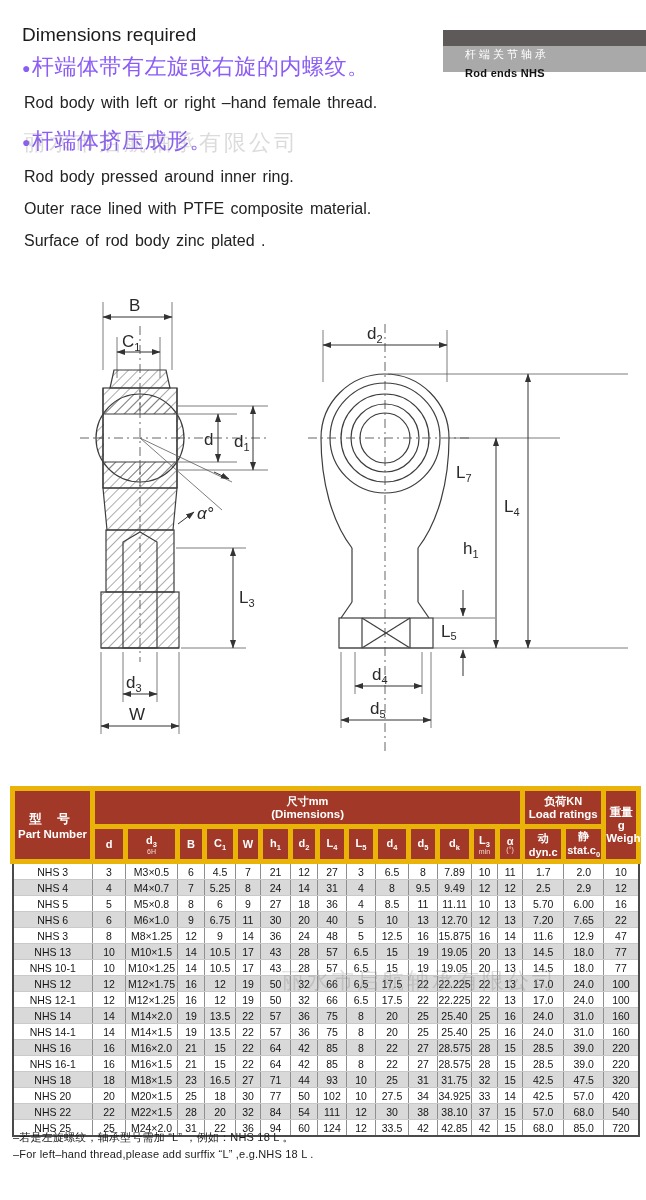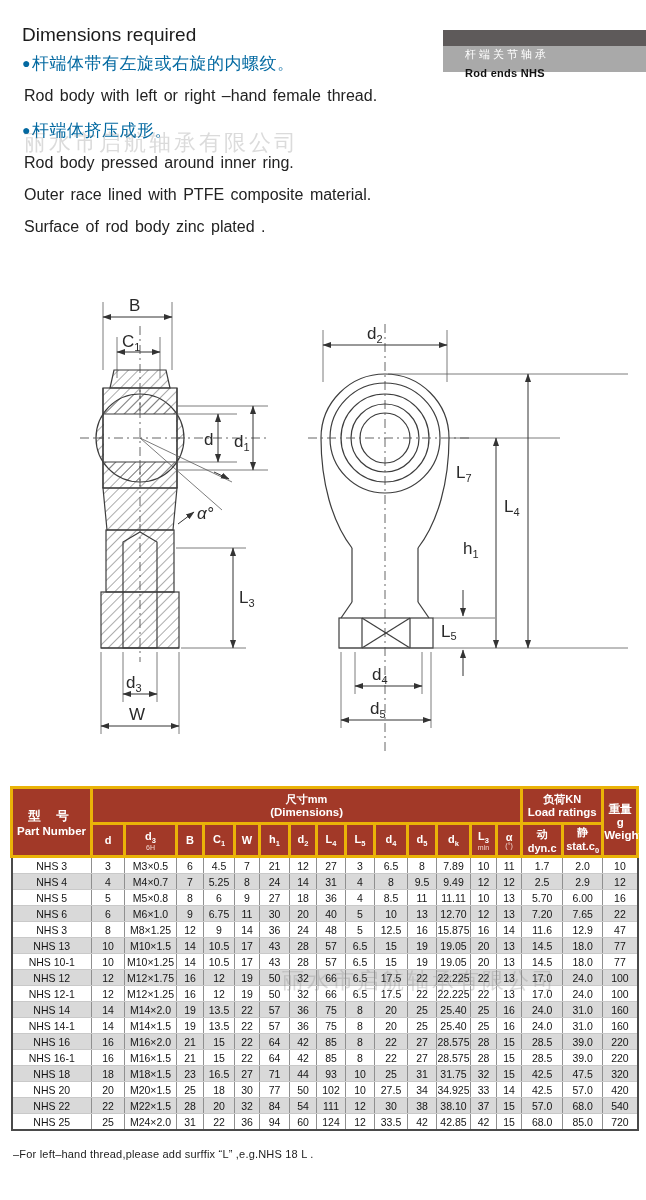--- a/index.html
+++ b/index.html
@@ -1,21 +1,21 @@
 <!DOCTYPE html>
 <html><head>
 <meta charset="utf-8">
 <style>
   html,body{margin:0;padding:0;background:#fff;}
   .page{position:relative;width:646px;height:1200px;background:#fff;overflow:hidden;
         font-family:"Liberation Sans","DejaVu Sans",sans-serif;color:#1a1a1a;}
   .title{position:absolute;left:22px;top:24px;font-size:19px;color:#1b1b1b;}
   
   .bullets{position:absolute;left:22px;top:52px;width:440px;}
-  .b-cn{font-size:17px;color:#0369a1;margin-bottom:12px;letter-spacing:.5px;}
+  .b-cn{font-size:22px;color:#8b5cf6;margin-bottom:12px;letter-spacing:.5px;}
   .b-cn::before{content:"●";font-size:14px;margin-right:1px;vertical-align:1px;}
   .b-en{font-size:16px;color:#222;margin-left:2px;margin-bottom:14px;word-spacing:2px;}
   
   .tag-dark{position:absolute;left:443px;top:30px;width:203px;height:16px;background:#5e5a5a;}
   .tag-light{position:absolute;left:443px;top:46px;width:181px;height:26px;background:#a9a9a9;
              color:#fff;font-size:11px;line-height:17px;padding-left:22px;letter-spacing:3px;}
   .tag-en{position:absolute;left:465px;top:67px;font-size:11px;color:#111;font-weight:bold;letter-spacing:.3px;}
   
   .wm{position:absolute;color:rgba(135,135,135,.30);font-size:22px;letter-spacing:3px;white-space:nowrap;pointer-events:none;z-index:5;}
   .wm1{left:24px;top:128px;}
@@ -25,21 +25,21 @@
   .ol{fill:none;stroke:#3d3d3d;stroke-width:1.2;}
   .hat{fill:url(#hat);stroke:#3d3d3d;stroke-width:1.2;}
   .cl{stroke:#555;stroke-width:.9;stroke-dasharray:9 4 2 4;fill:none;}
   .ext{stroke:#5a5a5a;stroke-width:.8;}
   .dim{stroke:#333;stroke-width:1;fill:none;}
   .dim-t{fill:#2a2a2a;font-size:17px;}
   .sub{font-size:11px;}
   
   .spec{position:absolute;left:10px;top:786px;width:626px;border-collapse:collapse;table-layout:fixed;
         border:2px solid #4a4a4a;}
-  .spec th{background:#a23928;color:#fff;border:3px solid #eab308;font-weight:bold;padding:0;}
+  .spec th{background:#a23928;color:#fff;border:5px solid #eab308;font-weight:bold;padding:0;}
   .gh{font-size:11px;line-height:13px;height:33px;}
   .th-part .l1{font-size:12.5px;letter-spacing:6px;}
   .th-part .l2,.gh .l2{font-size:11.5px;letter-spacing:0;}
   .th-weight{font-size:11.5px;line-height:13px;}
   #subhead th{height:24px;font-size:11px;vertical-align:middle;}
   #subhead sub{font-size:7.5px;}
   #subhead .note{font-size:7px;font-weight:normal;line-height:6px;color:#f3d9d2;}
   .spec td{border-left:1px solid #8f8f8f;border-right:1px solid #8f8f8f;
            border-top:1px solid #c9c9c9;border-bottom:1px solid #c9c9c9;
            font-size:10.5px;text-align:center;height:15px;padding:0;color:#151515;}
@@ -597,15 +597,16 @@
           <td>15</td>
           <td>68.0</td>
           <td>85.0</td>
           <td>720</td>
         </tr>
       </tbody>
   </table>
 
   <div class="wm wm2">丽水市启航轴承有限公司</div>
 
+  <div class="fnote fn1">–若是左旋螺纹，轴承型号需加 “L” ，例如：NHS 18 L 。</div>
   <div class="fnote fn2">–For left–hand thread,please add surffix “L” ,e.g.NHS 18 L .</div>
 
 </div>
 
 </body></html>

